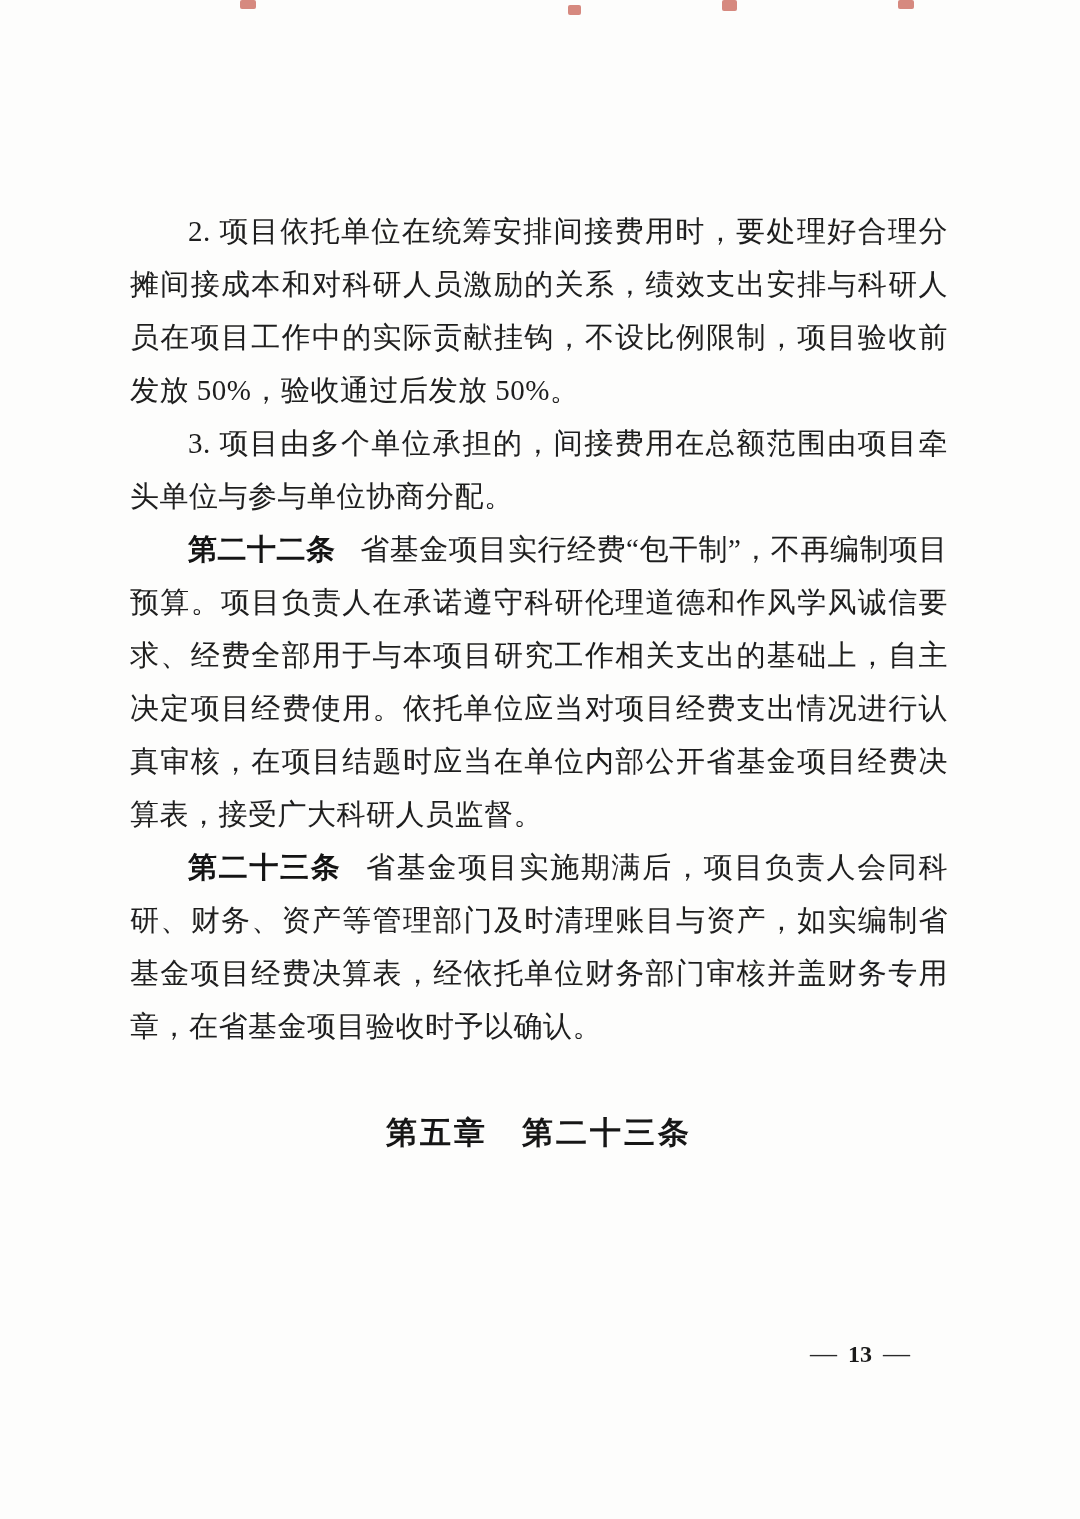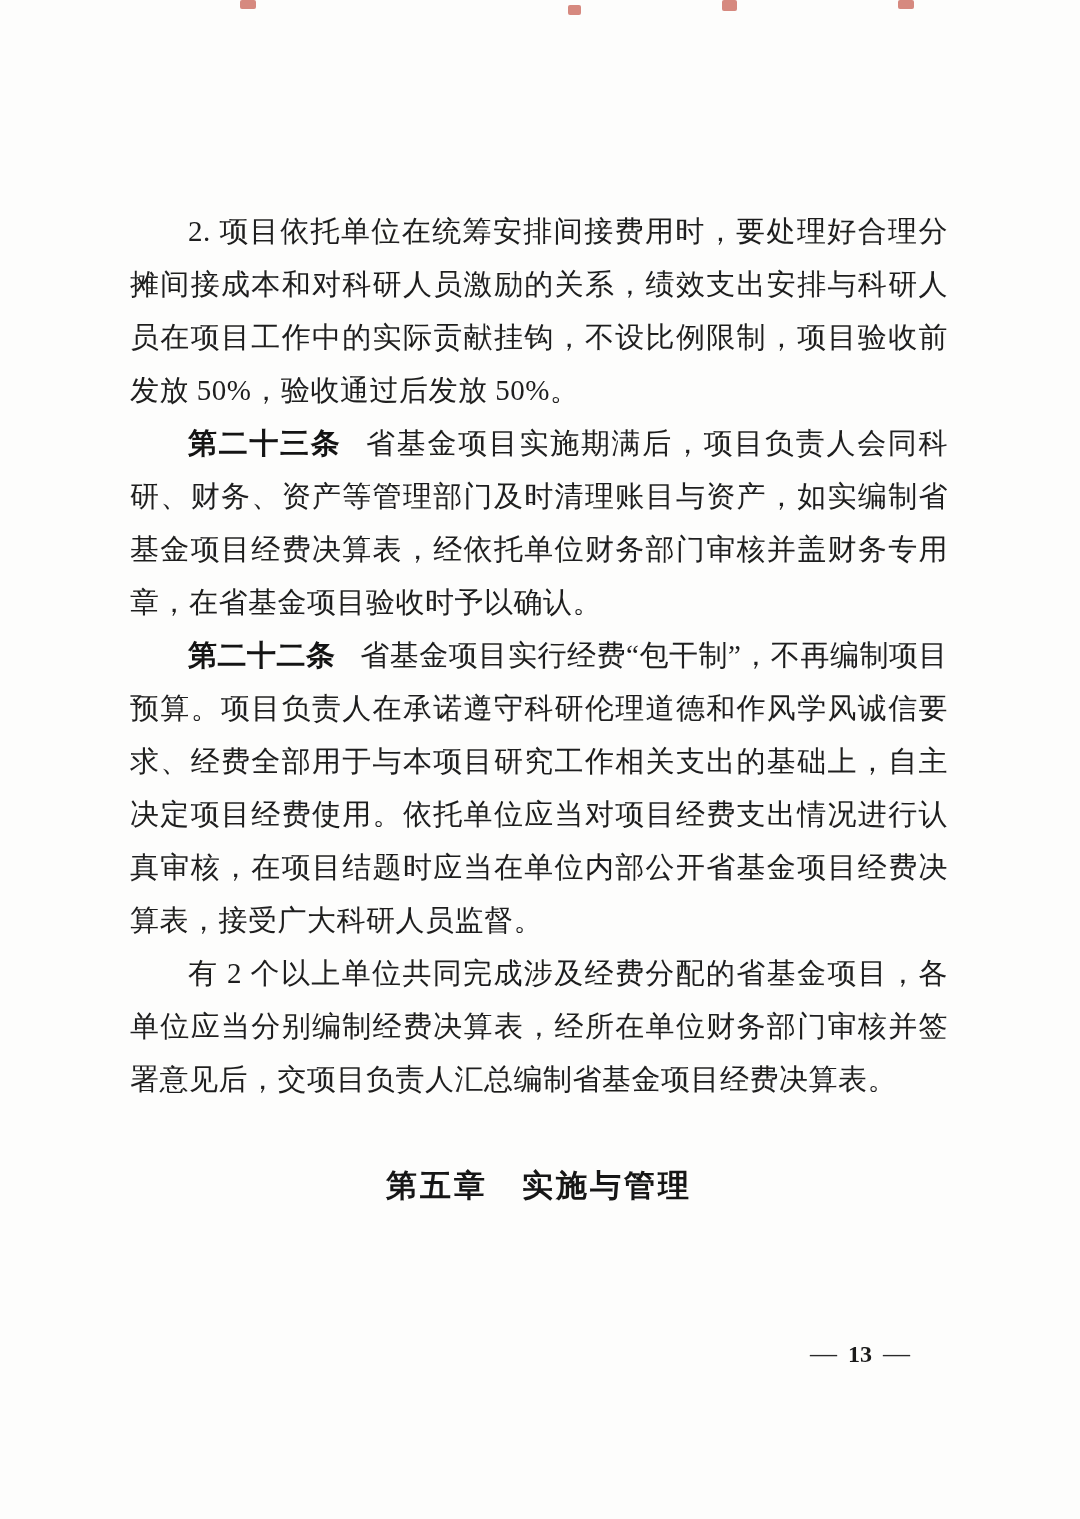--- a/index.html
+++ b/index.html
@@ -90,28 +90,28 @@
 
   <div class="artifact a1"></div>
   <div class="artifact a2"></div>
   <div class="artifact a3"></div>
   <div class="artifact a4"></div>
 
   <main class="content">
 
     <p class="para"><span class="ptext">2. 项目依托单位在统筹安排间接费用时，要处理好合理分摊间接成本和对科研人员激励的关系，绩效支出安排与科研人员在项目工作中的实际贡献挂钩，不设比例限制，项目验收前发放 50%，验收通过后发放 50%。</span></p>
 
+    <p class="para"><span class="ptext">3. 项目由多个单位承担的，间接费用在总额范围由项目牵头单位与参与单位协商分配。</span></p>
+
+    <p class="para"><span class="lead">第二十二条</span><span class="ptext">省基金项目实行经费“包干制”，不再编制项目预算。项目负责人在承诺遵守科研伦理道德和作风学风诚信要求、经费全部用于与本项目研究工作相关支出的基础上，自主决定项目经费使用。依托单位应当对项目经费支出情况进行认真审核，在项目结题时应当在单位内部公开省基金项目经费决算表，接受广大科研人员监督。</span></p>
 
     <p class="para"><span class="lead">第二十三条</span><span class="ptext">省基金项目实施期满后，项目负责人会同科研、财务、资产等管理部门及时清理账目与资产，如实编制省基金项目经费决算表，经依托单位财务部门审核并盖财务专用章，在省基金项目验收时予以确认。</span></p>
 
-    <p class="para"><span class="lead">第二十二条</span><span class="ptext">省基金项目实行经费“包干制”，不再编制项目预算。项目负责人在承诺遵守科研伦理道德和作风学风诚信要求、经费全部用于与本项目研究工作相关支出的基础上，自主决定项目经费使用。依托单位应当对项目经费支出情况进行认真审核，在项目结题时应当在单位内部公开省基金项目经费决算表，接受广大科研人员监督。</span></p>
 
-    <p class="para"><span class="ptext">有 2 个以上单位共同完成涉及经费分配的省基金项目，各单位应当分别编制经费决算表，经所在单位财务部门审核并签署意见后，交项目负责人汇总编制省基金项目经费决算表。</span></p>
-
-    <h2 class="chapter">第五章　实施与管理</h2>
+    <h2 class="chapter">第五章　第二十三条</h2>
 
   </main>
 
   <div class="footer">
     <span class="dash">—</span><span class="num">13</span><span class="dash">—</span>
   </div>
 
 </div>
 
 </body></html>

